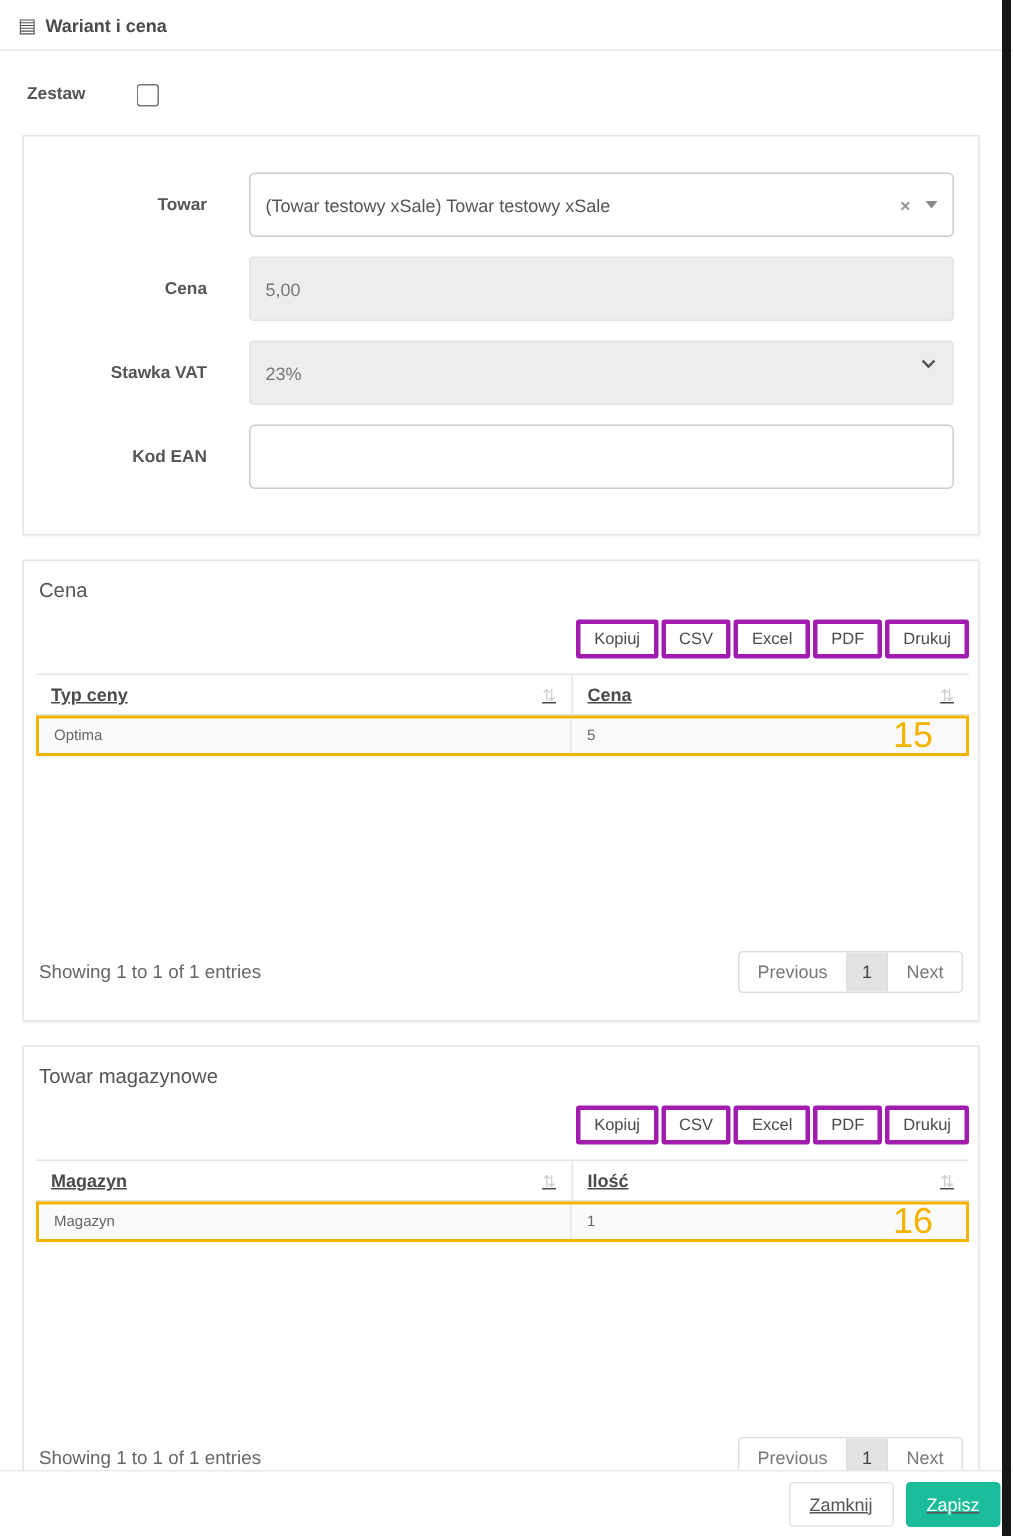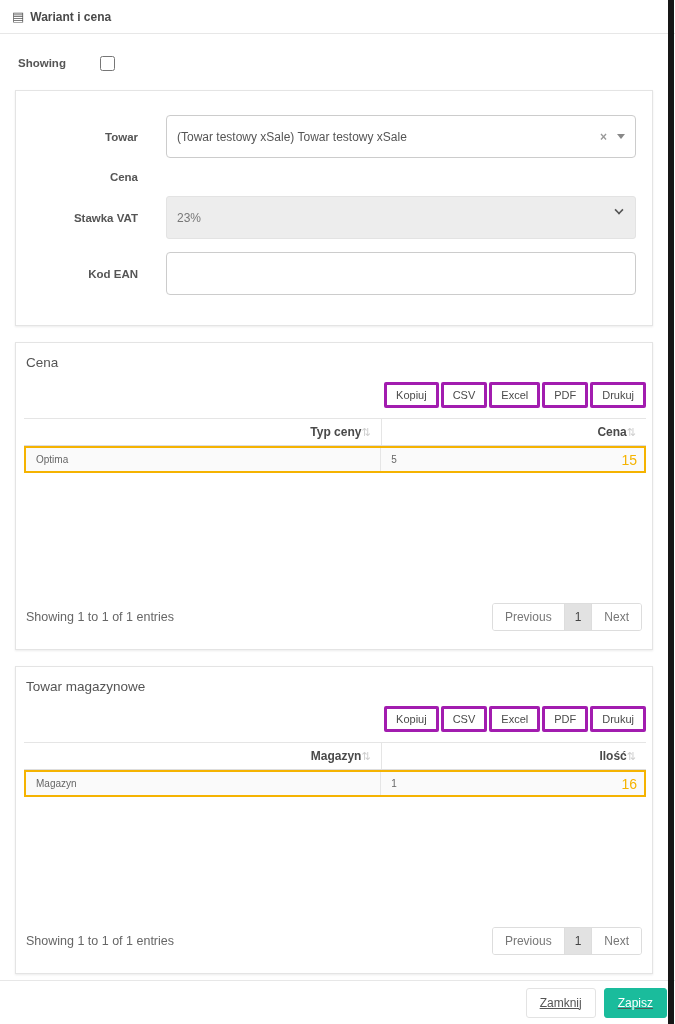--- a/index.html
+++ b/index.html
@@ -39,29 +39,29 @@
   .chev { position:absolute; right:12px; top:9px; width:8px; height:8px; border-right:2px solid #555; border-bottom:2px solid #555; transform:rotate(45deg) scale(.8); }
   input.field { width:100%; background:#fff; border:1px solid #ccc; border-radius:4px; color:#555; outline:none; }
 
   
   .table-card { margin-top:16px; padding-top:12px; }
   .card-title { font-size:13.5px; color:#555; padding:0 0 0 10px; }
   .dt-buttons { text-align:right; margin:12px 6px 10px 0; }
   .dt-btn { display:inline-block; background:#fff; border:3px solid #a21caf; border-radius:2px; padding:4px 9px; font-size:11px; color:#4a4a4a; font-family:"Liberation Sans",sans-serif; margin-left:2px; cursor:pointer; }
   .dt-table { margin:0 6px 0 8px; }
   .dt-head { display:flex; border-top:1px solid #e5e5e5; border-bottom:1px solid #ddd; }
-  .dt-head .th { display:flex; align-items:center; justify-content:flex-end; padding:6px 10px; font-size:12px; font-weight:bold; color:#4a4a4a; }
+  .dt-head .th { display:flex; align-items:center; justify-content:space-between; padding:6px 10px; font-size:12px; font-weight:bold; color:#4a4a4a;text-decoration:underline; }
   .col1 { width:57.5%; }
   .col2 { width:42.5%; }
   .dt-head .col1 { border-right:1px solid #e5e5e5; }
   .sort-ic { color:#cfcfcf; font-size:11px; font-weight:normal; }
   .dt-row { display:flex; position:relative; background:#fafafa; border:2px solid #f5b301; border-bottom-width:2px; }
   .dt-row .td { padding:6px 10px; font-size:10px; color:#666; display:flex; align-items:center; }
   .dt-row .col1 { border-right:1px solid #e5e5e5; }
-  .annot-num { position:absolute; right:7px; top:50%; transform:translateY(-50%); font-size:14px; color:#f5b301; line-height:1; }
+  .annot-num { position:absolute; right:22px; top:50%; transform:translateY(-50%); font-size:24px; color:#f5b301; line-height:1; }
   .dt-spacer { height:120px; }
   .dt-footer { display:flex; justify-content:space-between; align-items:center; padding:10px 10px 18px 10px; }
   .dt-info { font-size:12.5px; color:#666; }
   .pagination { display:flex; border:1px solid #ddd; border-radius:3px; overflow:hidden; }
   .page-btn { font-size:12px; color:#777; padding:6px 12px; background:#fff; cursor:pointer; }
   .page-btn.current { background:#e2e2e2; border-left:1px solid #ddd; border-right:1px solid #ddd; color:#444; padding:6px 10px; }
 
   
   .modal-footer { position:absolute; left:0; right:0; bottom:0; height:44px; border-top:1px solid #e7e7e7; background:#fff; display:flex; justify-content:flex-end; align-items:center; padding-right:8px; z-index:40;text-decoration:underline; }
   .btn { font-family:"Liberation Sans",sans-serif; font-size:12px; border-radius:3px; padding:7px 13px; cursor:pointer; }
@@ -72,37 +72,40 @@
 <body>
 
 <div class="screen-edge"></div>
 
 <div class="modal-header">
   <span class="hicon">▤</span>
   <span class="modal-title">Wariant i cena</span>
 </div>
 
 <div class="zestaw-row">
-  <span class="zestaw-label">Showing</span>
+  <span class="zestaw-label">Zestaw</span>
   <input type="checkbox" style="">
 </div>
 
 <div class="card form-card">
   <div class="form-row">
     <div class="form-label">Towar</div>
     <div class="field-wrap">
       <div class="field select2">
         <span class="sel-text">(Towar testowy xSale) Towar testowy xSale</span>
         <span class="sel-clear">×</span>
         <span class="sel-caret"></span>
       </div>
     </div>
   </div>
   <div class="form-row">
     <div class="form-label">Cena</div>
+    <div class="field-wrap">
+      <div class="field disabled">5,00</div>
+    </div>
   </div>
   <div class="form-row">
     <div class="form-label">Stawka VAT</div>
     <div class="field-wrap">
       <div class="field disabled selectbox">
         <span>23%</span>
         <span class="chev"></span>
       </div>
     </div>
   </div>

